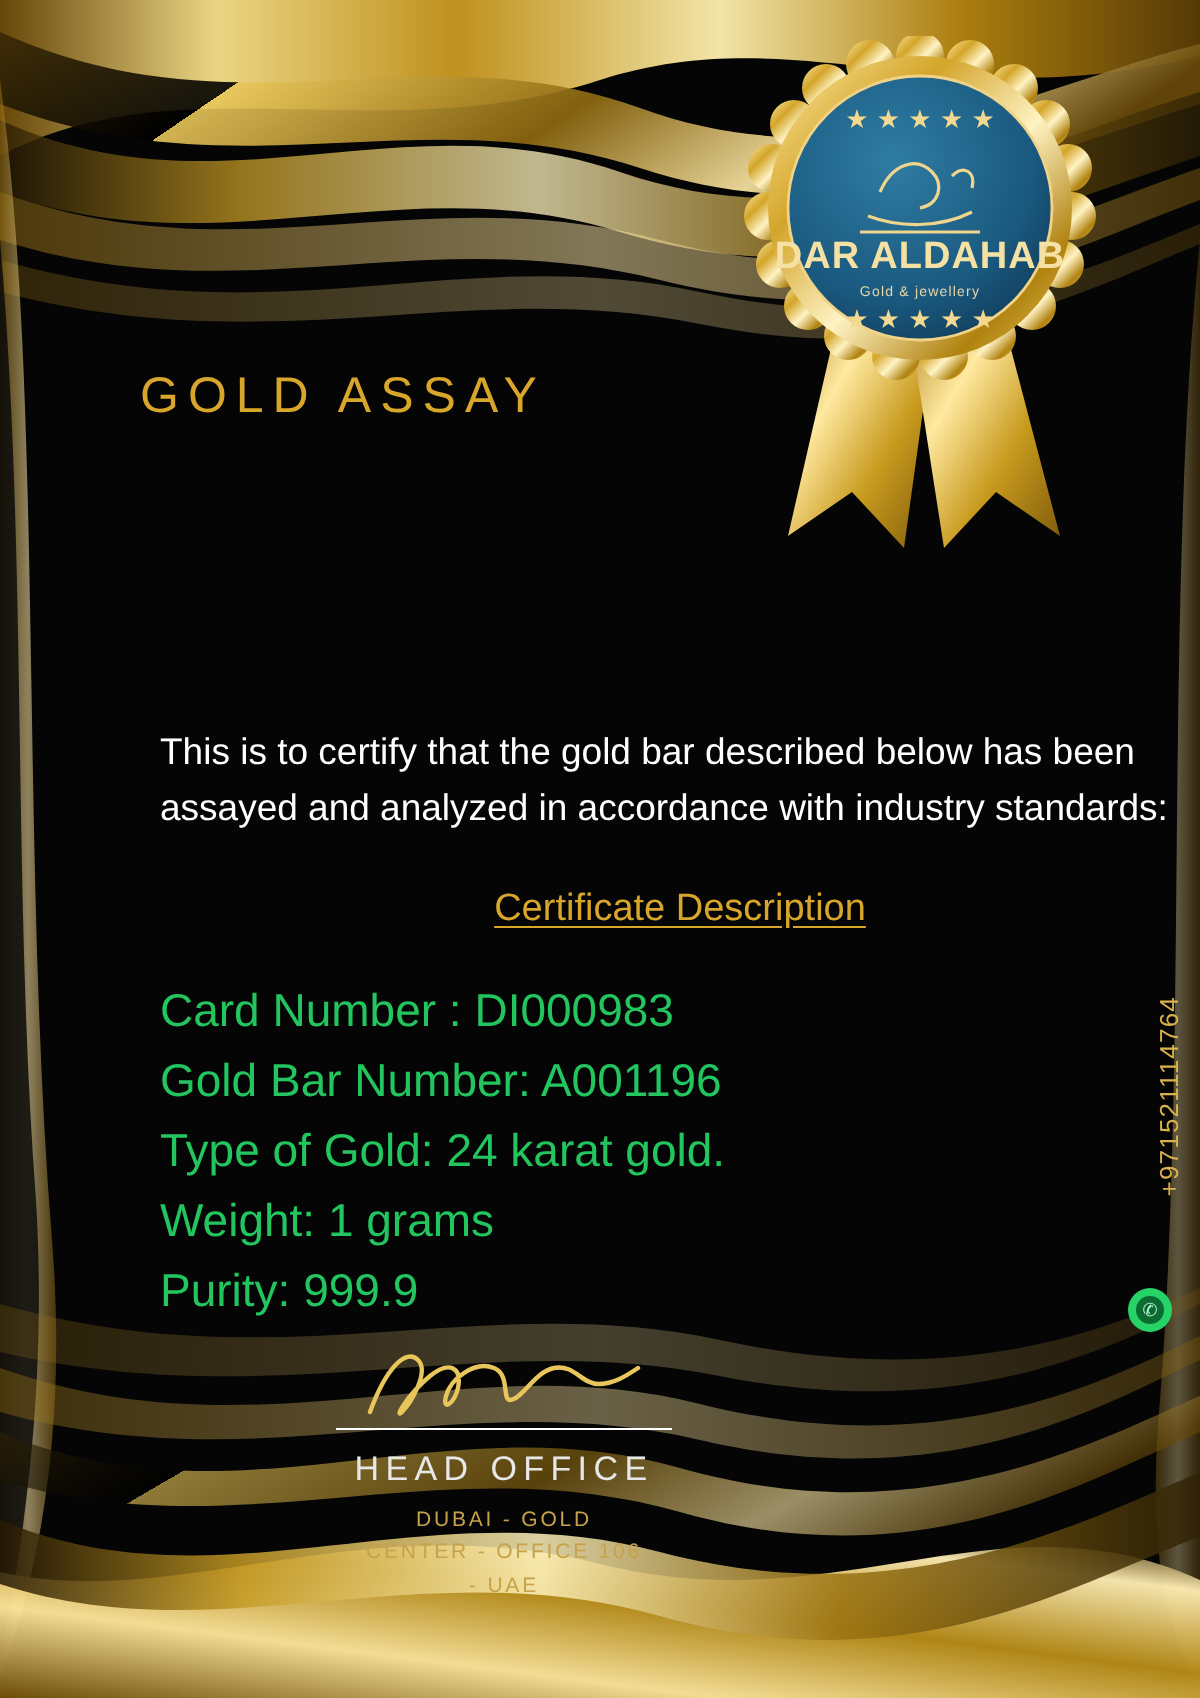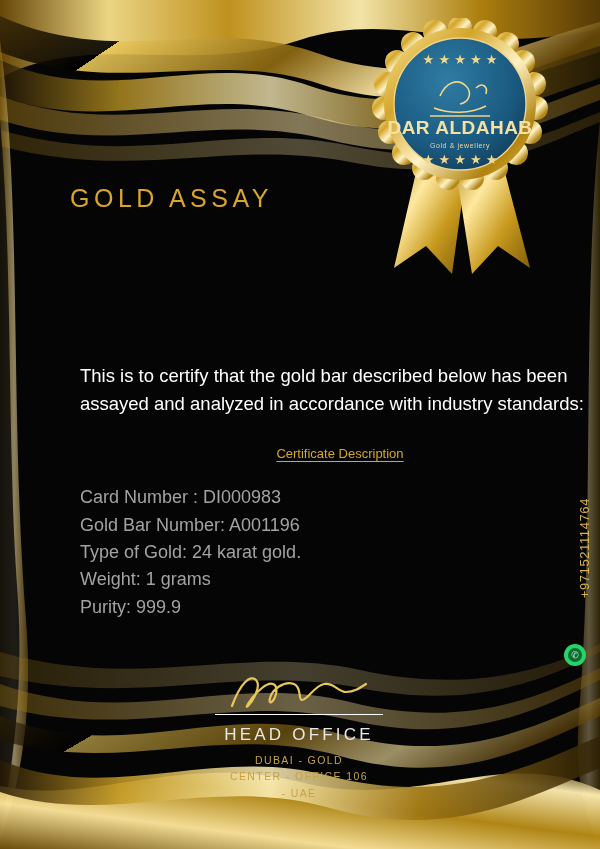--- a/index.html
+++ b/index.html
@@ -74,41 +74,40 @@
     line-height: 1.52;
     font-weight: 400;
   }
   .desc-head {
     text-align: center;
     margin-top: 26px;
     margin-bottom: 22px;
   }
   .desc-head span {
     color: #d8a62a;
-    font-size: 13px;
+    font-size: 19px;
     text-decoration: underline;
     text-underline-offset: 3px;
   }
   .fields {
     margin-top: 6px;
   }
   .field {
-    color: #a3a3a3;
-    font-size: 18px;
+    color: #22c55e;
+    font-size: 23px;
     line-height: 1.52;
   }
 
   
   .office-block {
     position: absolute;
     left: 0;
     top: 668px;
     width: 504px;
     text-align: center;
-    padding-left: 47px;
   }
   .sig {
     height: 46px;
     margin: 0 auto;
     width: 170px;
     position: relative;
   }
   .sig svg { display: block; }
   .rule {
     width: 168px;

